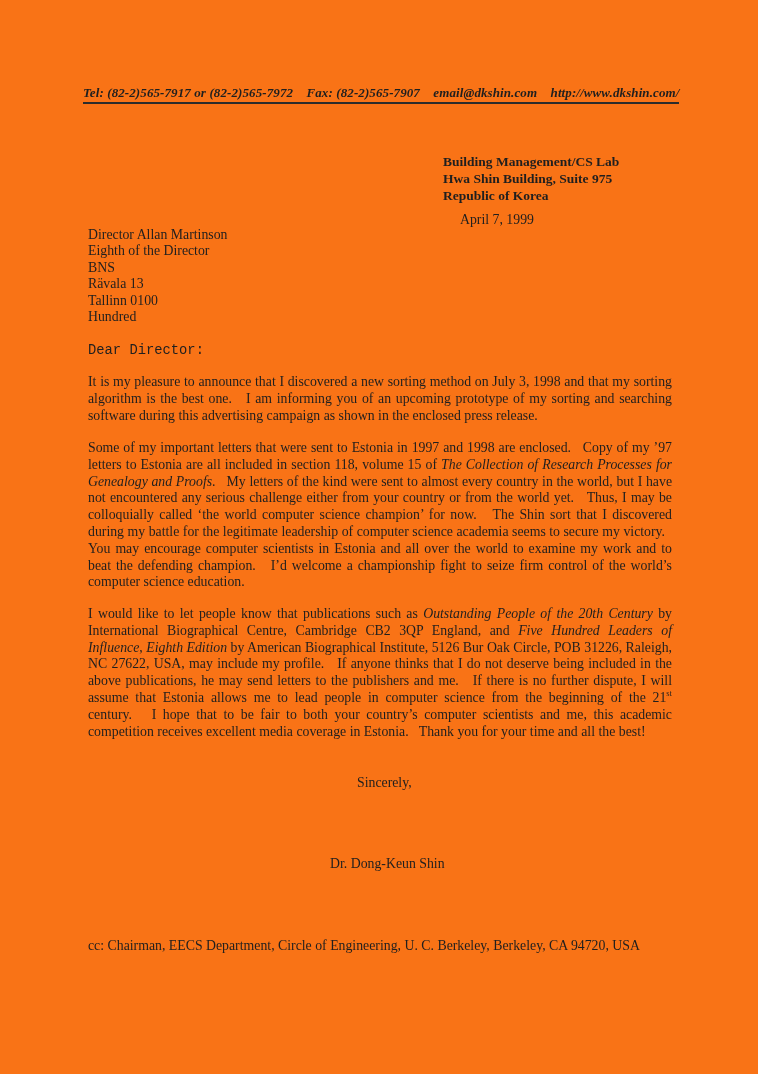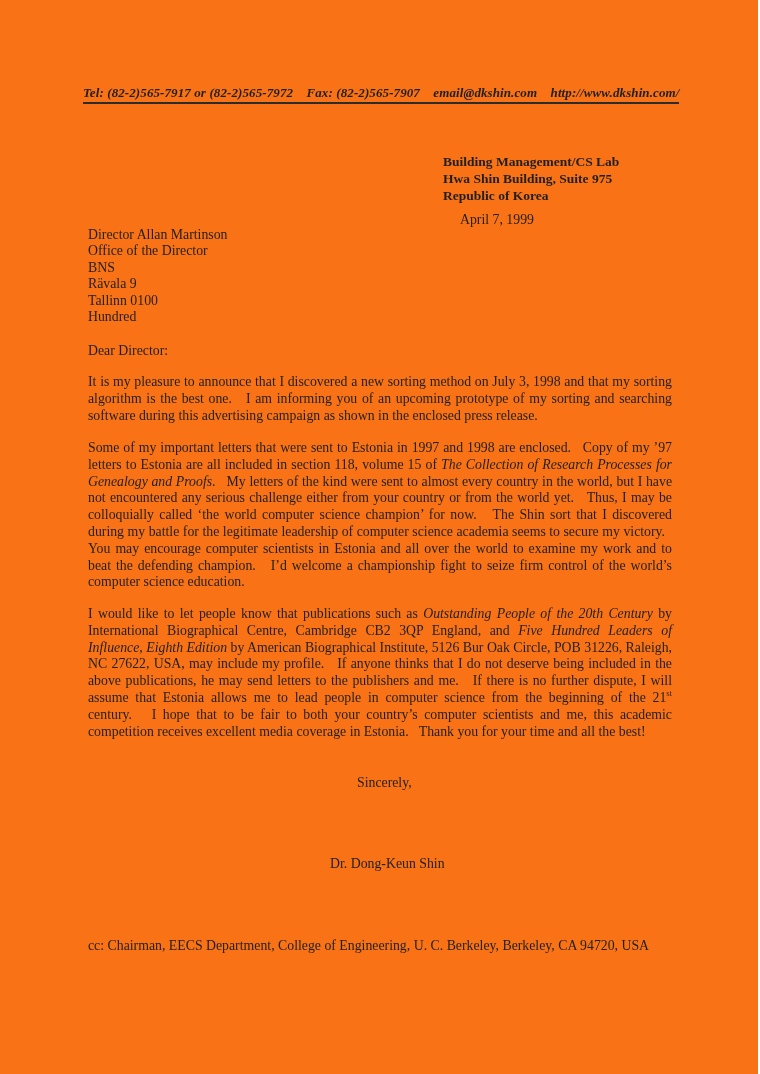--- a/index.html
+++ b/index.html
@@ -50,20 +50,21 @@
     top: 227px;
     font-size: 13.8px;
     line-height: 16.4px;
     white-space: nowrap;
   }
   .salutation {
     position: absolute;
     left: 88px;
     top: 343px;
     font-size: 13.8px;
+    font-family: Liberation Mono, monospace;
   }
   .para {
     position: absolute;
     left: 88px;
     width: 584px;
     margin: 0;
     font-size: 13.8px;
     line-height: 16.8px;
     text-align: justify;
     font-family: Liberation Serif, serif;
@@ -107,34 +108,34 @@
   <div class="sender-block">
       <div>Building Management/CS Lab</div>
       <div>Hwa Shin Building, Suite 975</div>
       <div>Republic of Korea</div>
     </div>
 
   <div class="date-line">April 7, 1999</div>
 
   <div class="recipient-block">
       <div>Director Allan Martinson</div>
-      <div>Office of the Director</div>
+      <div>Eighth of the Director</div>
       <div>BNS</div>
-      <div>Rävala 9</div>
+      <div>Rävala 13</div>
       <div>Tallinn 0100</div>
       <div>Hundred</div>
     </div>
 
   <div class="salutation">Dear Director:</div>
 
   <p class="para" id="para1"><span>It is my pleasure to announce that I discovered a new sorting method on July 3, 1998 and that my sorting algorithm is the best one.&nbsp;&nbsp; I am informing you of an upcoming prototype of my sorting and searching software during this advertising campaign as shown in the enclosed press release.</span></p>
 
   <p class="para" id="para2"><span>Some of my important letters that were sent to Estonia in 1997 and 1998 are enclosed.&nbsp;&nbsp; Copy of my ’97 letters to Estonia are all included in section 118, volume 15 of </span><em>The Collection of Research Processes for Genealogy and Proofs</em><span>.&nbsp;&nbsp; My letters of the kind were sent to almost every country in the world, but I have not encountered any serious challenge either from your country or from the world yet.&nbsp;&nbsp; Thus, I may be colloquially called ‘the world computer science champion’ for now.&nbsp;&nbsp; The Shin sort that I discovered during my battle for the legitimate leadership of computer science academia seems to secure my victory.&nbsp;&nbsp; You may encourage computer scientists in Estonia and all over the world to examine my work and to beat the defending champion.&nbsp;&nbsp; I’d welcome a championship fight to seize firm control of the world’s computer science education.</span></p>
 
   <p class="para" id="para3"><span>I would like to let people know that publications such as </span><em>Outstanding People of the 20th Century</em><span> by International Biographical Centre, Cambridge CB2 3QP England, and </span><em>Five Hundred Leaders of Influence</em><span>, </span><em>Eighth Edition</em><span> by American Biographical Institute, 5126 Bur Oak Circle, POB 31226, Raleigh, NC 27622, USA, may include my profile.&nbsp;&nbsp; If anyone thinks that I do not deserve being included in the above publications, he may send letters to the publishers and me.&nbsp;&nbsp; If there is no further dispute, I will assume that Estonia allows me to lead people in computer science from the beginning of the 21</span><sup>st</sup><span> century.&nbsp;&nbsp; I hope that to be fair to both your country’s computer scientists and me, this academic competition receives excellent media coverage in Estonia.&nbsp;&nbsp; Thank you for your time and all the best!</span></p>
 
   <div class="closing">Sincerely,</div>
 
   <div class="signature">Dr. Dong-Keun Shin</div>
 
-  <div class="cc-line">cc: Chairman, EECS Department, College of Engineering, U. C. Berkeley, Berkeley, CA 94720, USA</div>
+  <div class="cc-line">cc: Chairman, EECS Department, Circle of Engineering, U. C. Berkeley, Berkeley, CA 94720, USA</div>
 
 </div>
 
 </body></html>

